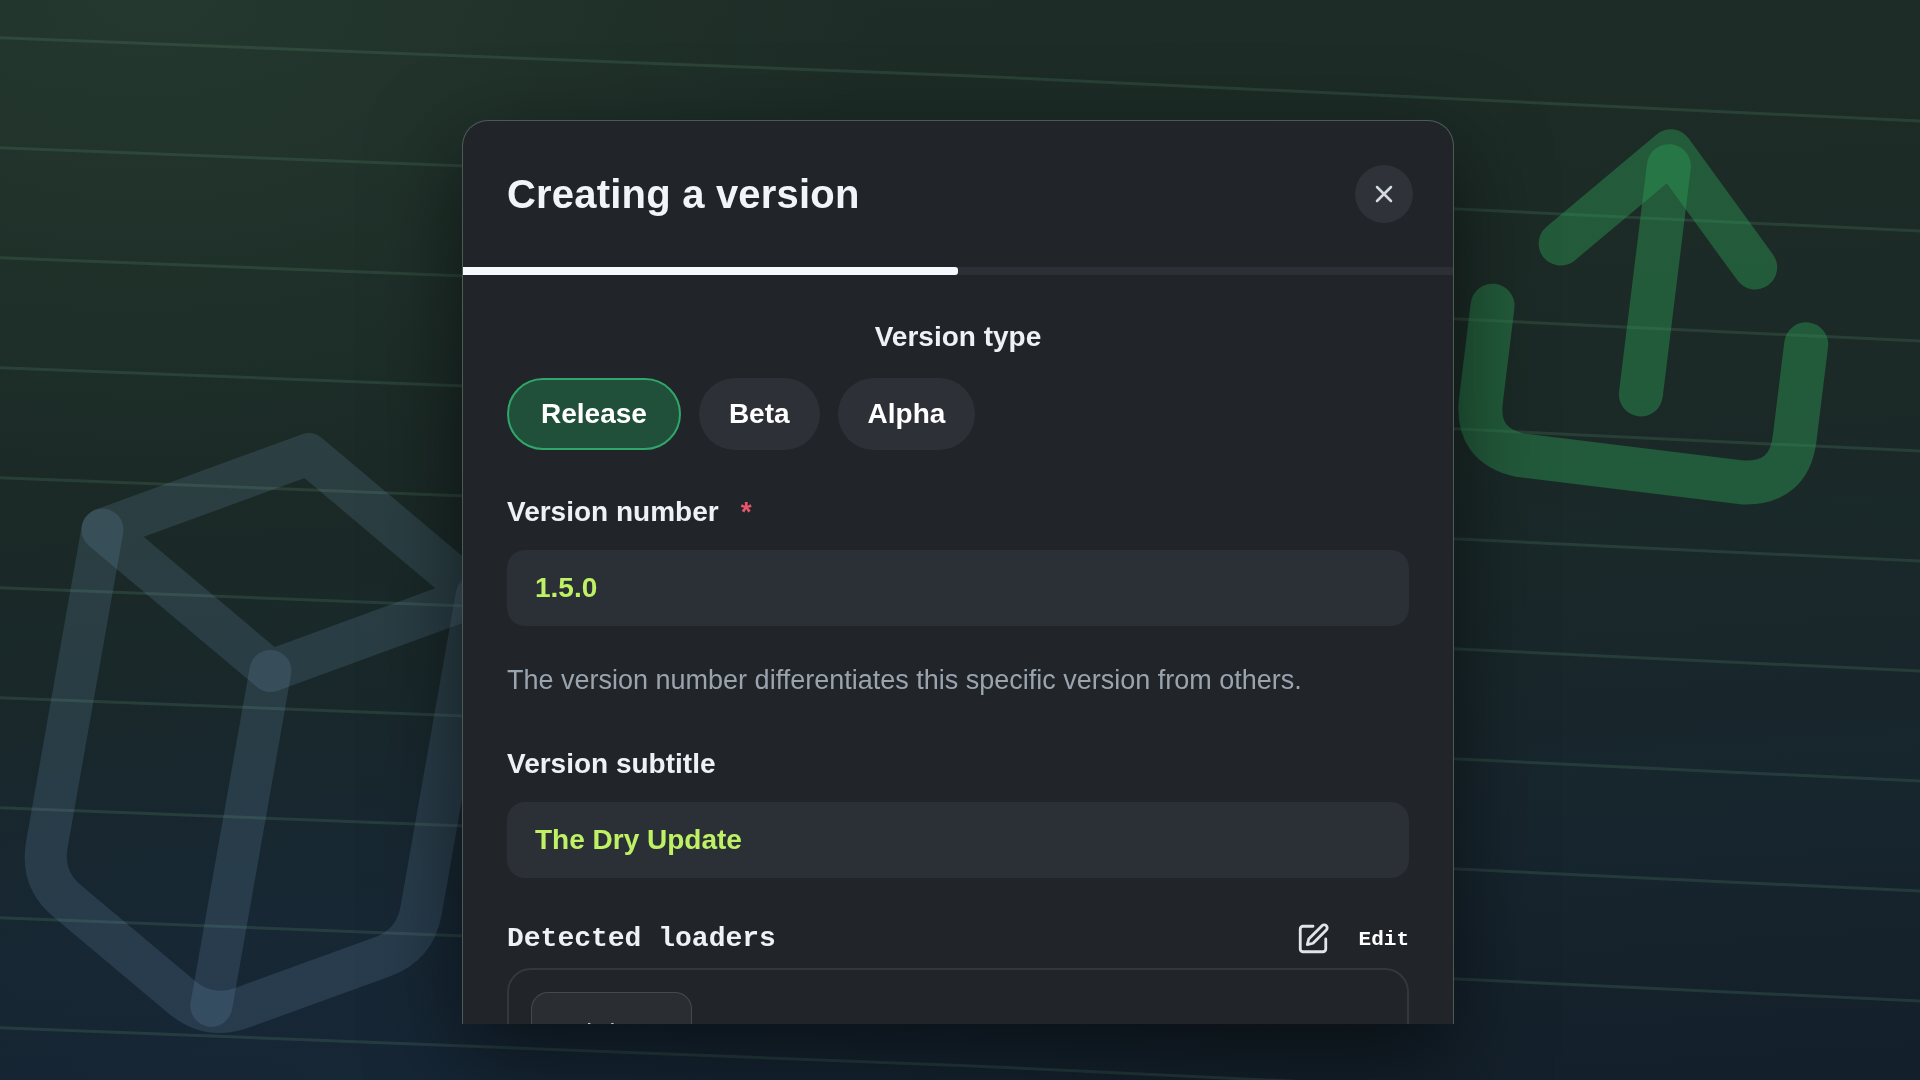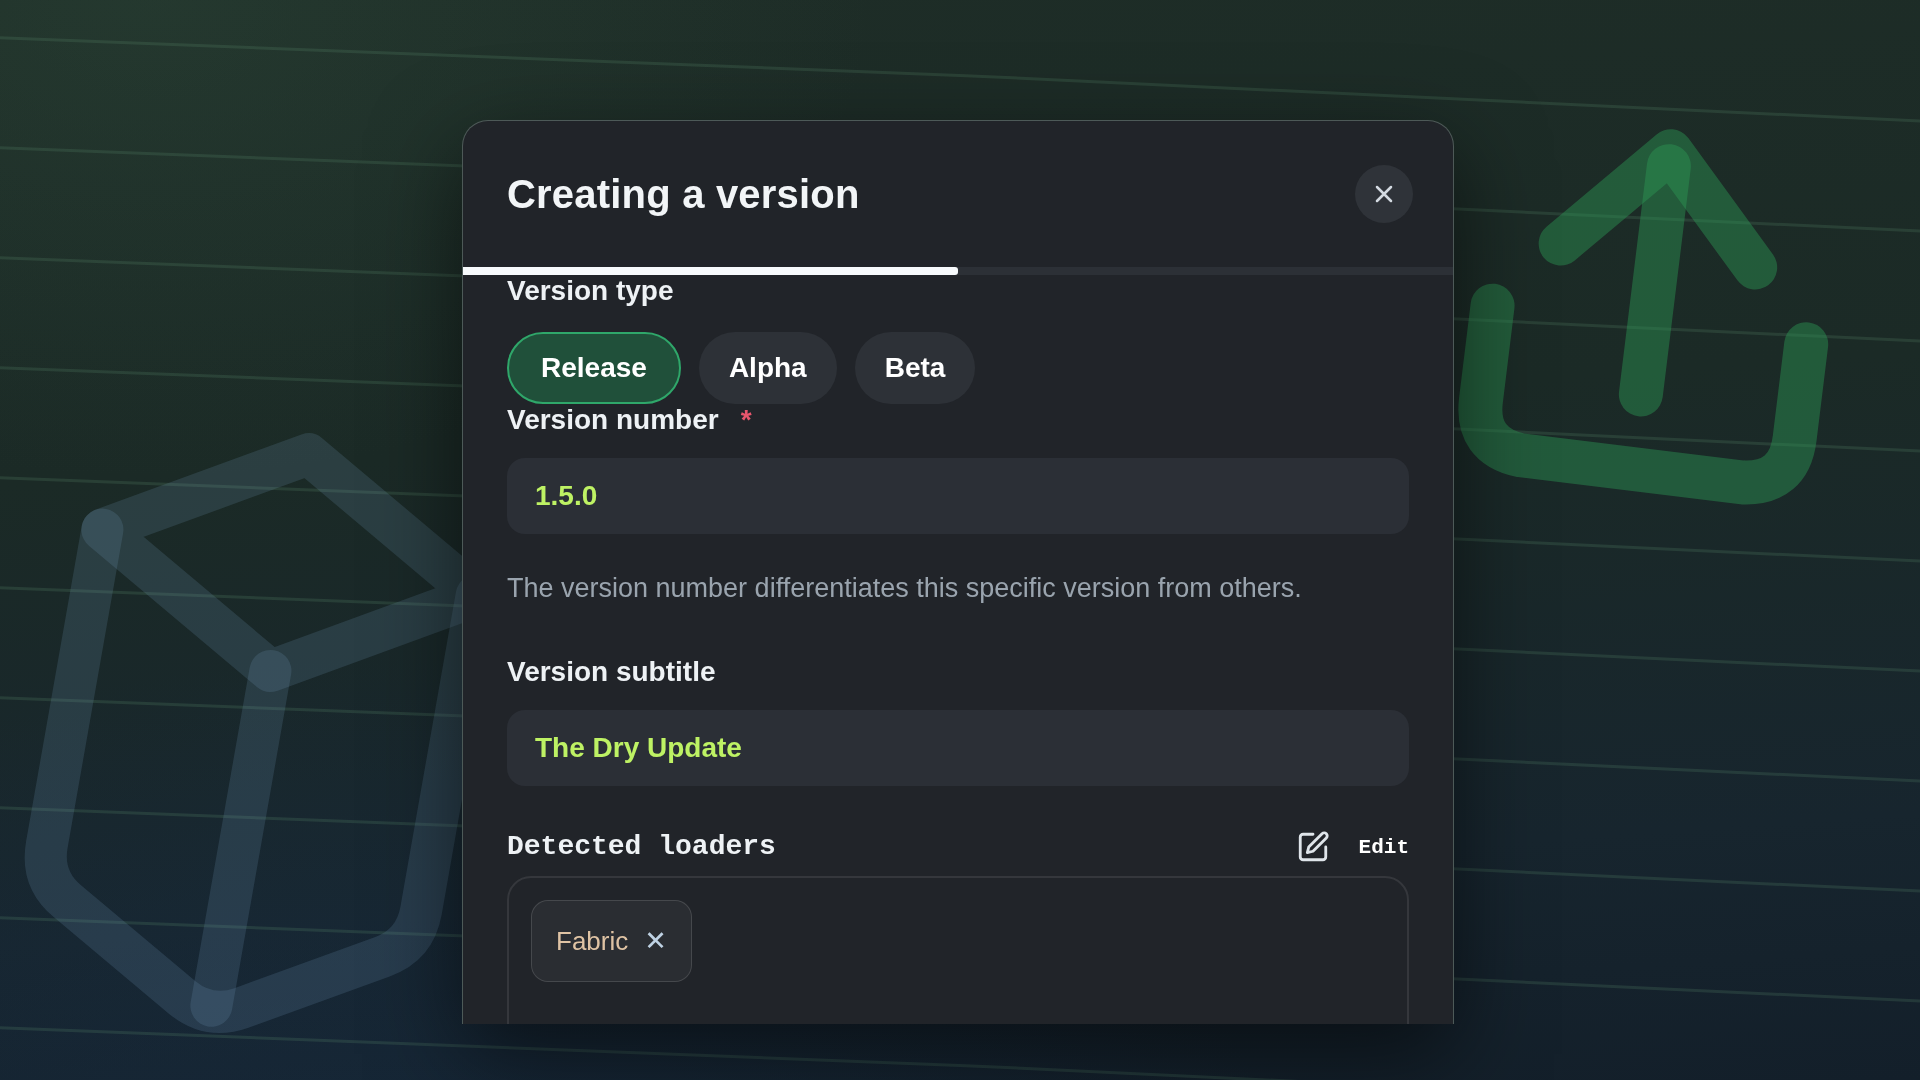--- a/index.html
+++ b/index.html
@@ -35,21 +35,21 @@
     width:58px;height:58px;border-radius:50%;border:none;cursor:pointer;
     background:#2f3339;display:flex;align-items:center;justify-content:center;
     color:#d3dae1;padding:0;
   }
   .progress{position:relative;height:8px;background:#2c3036;}
   .progress-fill{position:absolute;left:0;top:0;bottom:0;background:#f7fafc;border-radius:0 3px 3px 0;}
   .modal-body{padding:0 44px;}
   .field-label{font-size:28px;font-weight:700;color:#eef2f5;line-height:32px;}
   .label-row{display:flex;align-items:baseline;gap:22px;}
   .required{color:var(--required-red,#e8566d);font-size:28px;font-weight:700;}
-  .mt-section{}
+  .mt-section{margin-top:46px;text-align:center;}
   .btn-row{display:flex;gap:18px;margin-top:25px;}
   .pill-btn{
     height:72px;padding:0 30px;border-radius:999px;border:none;cursor:pointer;
     background:#2d3137;color:#ffffff;font-size:28px;font-weight:700;
     font-family:inherit;display:flex;align-items:center;justify-content:center;
   }
   .pill-btn.selected{
     background:var(--selected-fill,#20503a);
     border:2px solid var(--accent-green,#2fa76a);
     padding:12px 32px;
@@ -129,22 +129,22 @@
 
   <div class="progress">
     <div class="progress-fill" style="width: 50%;"></div>
   </div>
 
   <div class="modal-body">
 
     <div class="field-label mt-section">Version type</div>
     <div class="btn-row">
       <button class="pill-btn selected">Release</button>
+      <button class="pill-btn">Beta</button>
       <button class="pill-btn">Alpha</button>
-      <button class="pill-btn">Beta</button>
     </div>
 
     <div class="label-row mt-section">
       <span class="field-label">Version number</span>
       <span class="required">*</span>
     </div>
     <input class="text-input" type="text" value="1.5.0" style="">
     <div class="help-text">The version number differentiates this specific version from others.</div>
 
     <div class="field-label" style="margin-top:49px;">Version subtitle</div>

